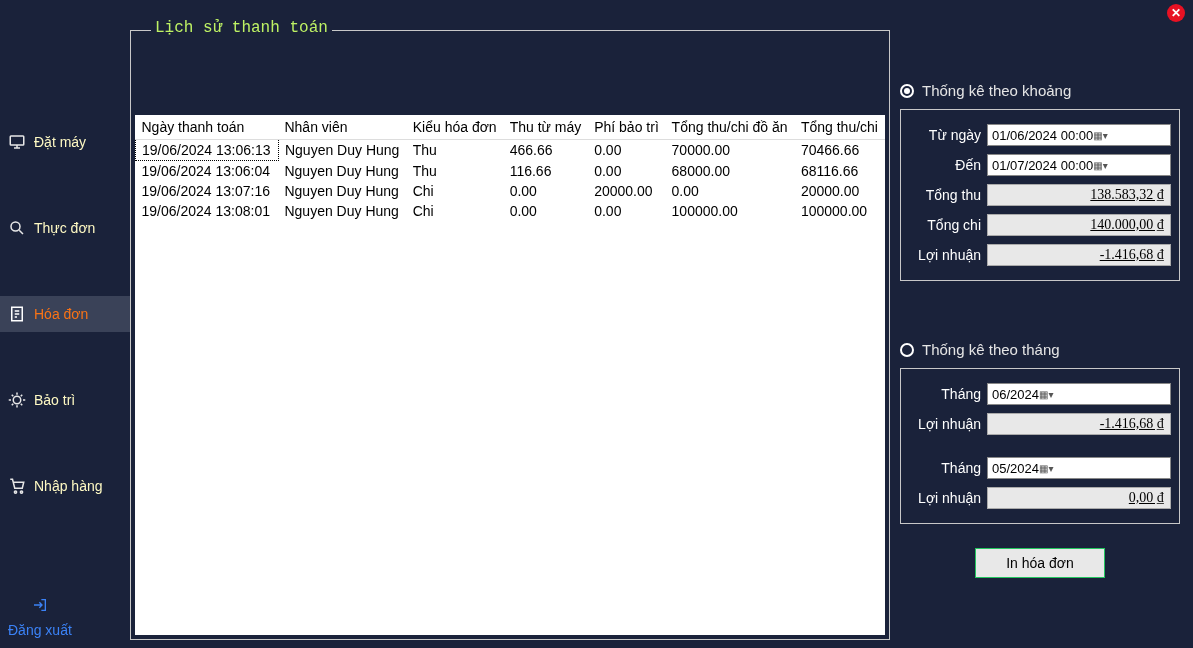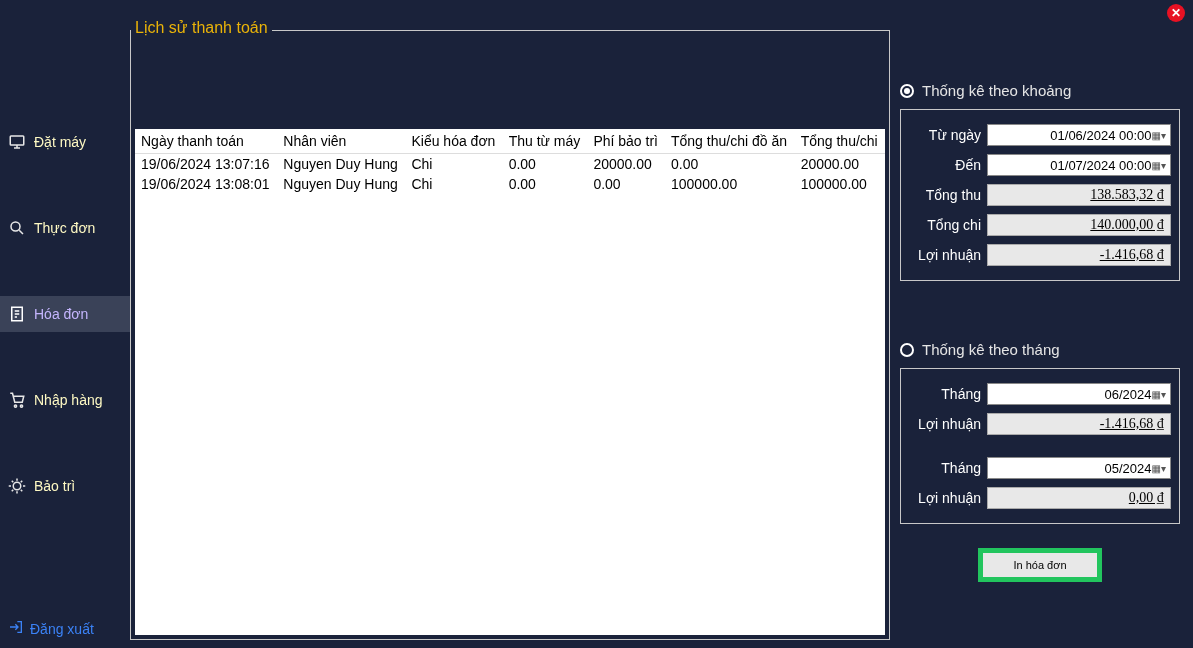--- a/index.html
+++ b/index.html
@@ -3,59 +3,59 @@
 <meta charset="utf-8">
 <style>
 * { box-sizing: border-box; margin: 0; padding: 0; font-family: "Segoe UI", Tahoma, sans-serif; }
 body { background: #1a223a; width: 1193px; height: 648px; overflow: hidden; position: relative; }
 .close-btn { position: absolute; top: 4px; right: 8px; width: 18px; height: 18px; background: #e81123; border-radius: 50%; color: #fff; font-size: 12px; line-height: 18px; text-align: center; cursor: pointer; font-weight: bold; }
 
 
 .sidebar { position: absolute; left: 0; top: 24px; width: 130px; height: 624px; background: #1a223a; }
 .nav-item { display: flex; align-items: center; gap: 8px; padding: 8px 8px; color: #fef9c3; font-size: 14px; cursor: pointer; height: 36px; margin-top: 50px; }
 .nav-item.first { margin-top: 100px; }
-.nav-item.active { background: #3a4258; color: #c4b5fd; }
+.nav-item.active { background: #3a4258; color: #f97316; }
 .nav-icon { width: 18px; height: 18px; display: inline-flex; align-items: center; justify-content: center; }
-.logout { position: absolute; bottom: 10px; left: 8px; color: #3b82f6; font-size: 14px; display: flex; align-items: center; gap: 6px; cursor: pointer; }
+.logout { position: absolute; bottom: 10px; left: 8px; color: #3b82f6; font-size: 14px; display: flex; align-items: center; gap: 6px; cursor: pointer; flex-direction: column; }
 
 
 
 .history-wrap { position: absolute; left: 130px; top: 30px; width: 760px; height: 610px; }
 .gb-outer { position: relative; width: 100%; height: 100%; border: 1px solid #c8c8c8; }
-.gb-outer-legend { position: absolute; top: -11px; left: 0; background: #1a223a; color: #eab308; padding: 0 4px; font-size: 16px; }
+.gb-outer-legend { position: absolute; top: -11px; left: 20px; background: #1a223a; color: #bef264; padding: 0 4px; font-size: 16px; font-family: Liberation Mono, monospace; }
 .gb-filter { position: absolute; top: 34px; left: 8px; right: 8px; height: 52px; border: 1px solid #c8c8c8; }
 .gb-filter-legend { position: absolute; top: -11px; left: 8px; background: #1a223a; color: #fff; padding: 0 4px; font-size: 15px; }
 .filter-row { display: flex; align-items: center; gap: 10px; padding: 14px 8px 0 8px; color: #fff; font-size: 15px; }
 .filter-row input[type=text] { width: 300px; height: 24px; background: #fff; border: 1px solid #888; padding: 0 4px; font-size: 14px; }
 .radio-lbl { display: flex; align-items: center; gap: 4px; font-size: 15px; color: #fff; margin-left: 18px; }
 .btn-refresh { margin-left: auto; margin-right: 4px; background: #e8e8e8; border: 1px solid #a0a0a0; padding: 4px 12px; font-size: 15px; cursor: pointer; }
 
 .table-area { position: absolute; top: 98px; left: 4px; right: 4px; bottom: 4px; background: #fff; overflow: auto; }
 table { border-collapse: collapse; width: 100%; font-size: 14px; color: #000; }
 th { text-align: left; font-weight: normal; padding: 4px 6px; border-bottom: 1px solid #ddd; white-space: nowrap; background:#fff; }
 td { padding: 2px 6px; white-space: nowrap; }
 td.first-cell { border: 1px dotted #000; }
 
 
 .right { position: absolute; left: 900px; top: 30px; width: 280px; }
 .stat-radio { display: flex; align-items: center; gap: 8px; color: #e5e5e5; font-size: 15px; margin-bottom: 10px; margin-top: 50px; }
 .stat-box { border: 1px solid #c8c8c8; padding: 14px 8px 14px 8px; }
 .field-row { display: flex; align-items: center; margin-bottom: 8px; }
 .field-row label { width: 72px; text-align: right; color: #fff; font-size: 14px; margin-right: 6px; }
-.date-input { flex: 1; display: flex; align-items: center; background: #fff; border: 1px solid #888; height: 22px; padding: 0 4px; font-size: 13px; justify-content: flex-end; }
+.date-input { flex: 1; display: flex; align-items: center; background: #fff; border: 1px solid #888; height: 22px; padding: 0 4px; font-size: 13px; justify-content: flex-start; }
 .date-input .cal { font-size: 10px; color: #555; display:flex; align-items:center; gap:2px;}
 .num-out { flex: 1; background: #e8e8e8; border: 1px solid #aaa; height: 22px; text-align: right; padding: 0 6px; font-size: 14px; line-height: 20px; text-decoration: underline; font-family: Liberation Serif, serif; }
-.btn-print { display: block; margin: 24px auto 0 auto; background: #e8e8e8; border: 5px solid #22c55e; padding: 6px 30px; font-size: 11px; cursor: pointer; }
+.btn-print { display: block; margin: 24px auto 0 auto; background: #e8e8e8; border: 1px solid #22c55e; padding: 6px 30px; font-size: 14px; cursor: pointer; }
 
 .radio-outer { width:14px; height:14px; border-radius:50%; border:2px solid #fff; display:inline-flex; align-items:center; justify-content:center; }
 .radio-outer.sel::after { content:''; width:6px; height:6px; border-radius:50%; background:#fff; }
 
 
 .gb-filter { top: 40px; }
-.table-area { top: 98px; }
+.table-area { top: 84px; }
 .gb-outer-legend { top:-12px; }
 .gb-filter-legend{ top:-11px;}
 
 .stat-radio { margin-top: 0; }
 .right-sec1 { margin-top: 52px; }
 .right-sec2 { margin-top: 60px; }
 </style>
 </head>
 <body>
 
@@ -87,35 +87,35 @@
       <svg width="18" height="18" viewBox="0 0 24 24" fill="none" stroke="#fff" stroke-width="2">
           <rect x="5" y="3" width="14" height="18"></rect>
           <path d="M9 8h6M9 12h6M9 16h3"></path>
         </svg>
     </span>
     <span>Hóa đơn</span>
   </div>
   <div class="nav-item">
     <span class="nav-icon">
       <svg width="18" height="18" viewBox="0 0 24 24" fill="none" stroke="#e8e8e8" stroke-width="2">
+          <circle cx="12" cy="12" r="5"></circle>
+          <path d="M12 2v3M12 19v3M4 12H1M23 12h-3M5 5l2 2M17 17l2 2M5 19l2-2M17 7l2-2"></path>
+        </svg>
+    </span>
+    <span>Bảo trì</span>
+  </div>
+  <div class="nav-item">
+    <span class="nav-icon">
+      <svg width="18" height="18" viewBox="0 0 24 24" fill="none" stroke="#e8e8e8" stroke-width="2">
           <path d="M3 3h3l3 12h10l2-8H7"></path>
           <circle cx="10" cy="20" r="1.5"></circle>
           <circle cx="18" cy="20" r="1.5"></circle>
         </svg>
     </span>
     <span>Nhập hàng</span>
-  </div>
-  <div class="nav-item">
-    <span class="nav-icon">
-      <svg width="18" height="18" viewBox="0 0 24 24" fill="none" stroke="#e8e8e8" stroke-width="2">
-          <circle cx="12" cy="12" r="5"></circle>
-          <path d="M12 2v3M12 19v3M4 12H1M23 12h-3M5 5l2 2M17 17l2 2M5 19l2-2M17 7l2-2"></path>
-        </svg>
-    </span>
-    <span>Bảo trì</span>
   </div>
   <div class="logout">
     <span>
       <svg width="16" height="16" viewBox="0 0 24 24" fill="none" stroke="#3b82f6" stroke-width="2">
           <path d="M14 4h6v16h-6M3 12h12M11 8l4 4-4 4"></path>
         </svg>
     </span>
     <span>Đăng xuất</span>
   </div>
 </div>
@@ -133,20 +133,38 @@
           <th>Nhân viên</th>
           <th>Kiểu hóa đơn</th>
           <th>Thu từ máy</th>
           <th>Phí bảo trì</th>
           <th>Tổng thu/chi đồ ăn</th>
           <th>Tổng thu/chi</th>
         </tr>
           </thead>
         <tbody id="tbody">
             <tr>
+              <td class="first-cell">19/06/2024 13:06:13</td>
+              <td>Nguyen Duy Hung</td>
+              <td>Thu</td>
+              <td>466.66</td>
+              <td>0.00</td>
+              <td>70000.00</td>
+              <td>70466.66</td>
+            </tr>
+            <tr>
+              <td>19/06/2024 13:06:04</td>
+              <td>Nguyen Duy Hung</td>
+              <td>Thu</td>
+              <td>116.66</td>
+              <td>0.00</td>
+              <td>68000.00</td>
+              <td>68116.66</td>
+            </tr>
+            <tr>
               <td>19/06/2024 13:07:16</td>
               <td>Nguyen Duy Hung</td>
               <td>Chi</td>
               <td>0.00</td>
               <td>20000.00</td>
               <td>0.00</td>
               <td>20000.00</td>
             </tr>
             <tr>
               <td>19/06/2024 13:08:01</td>

